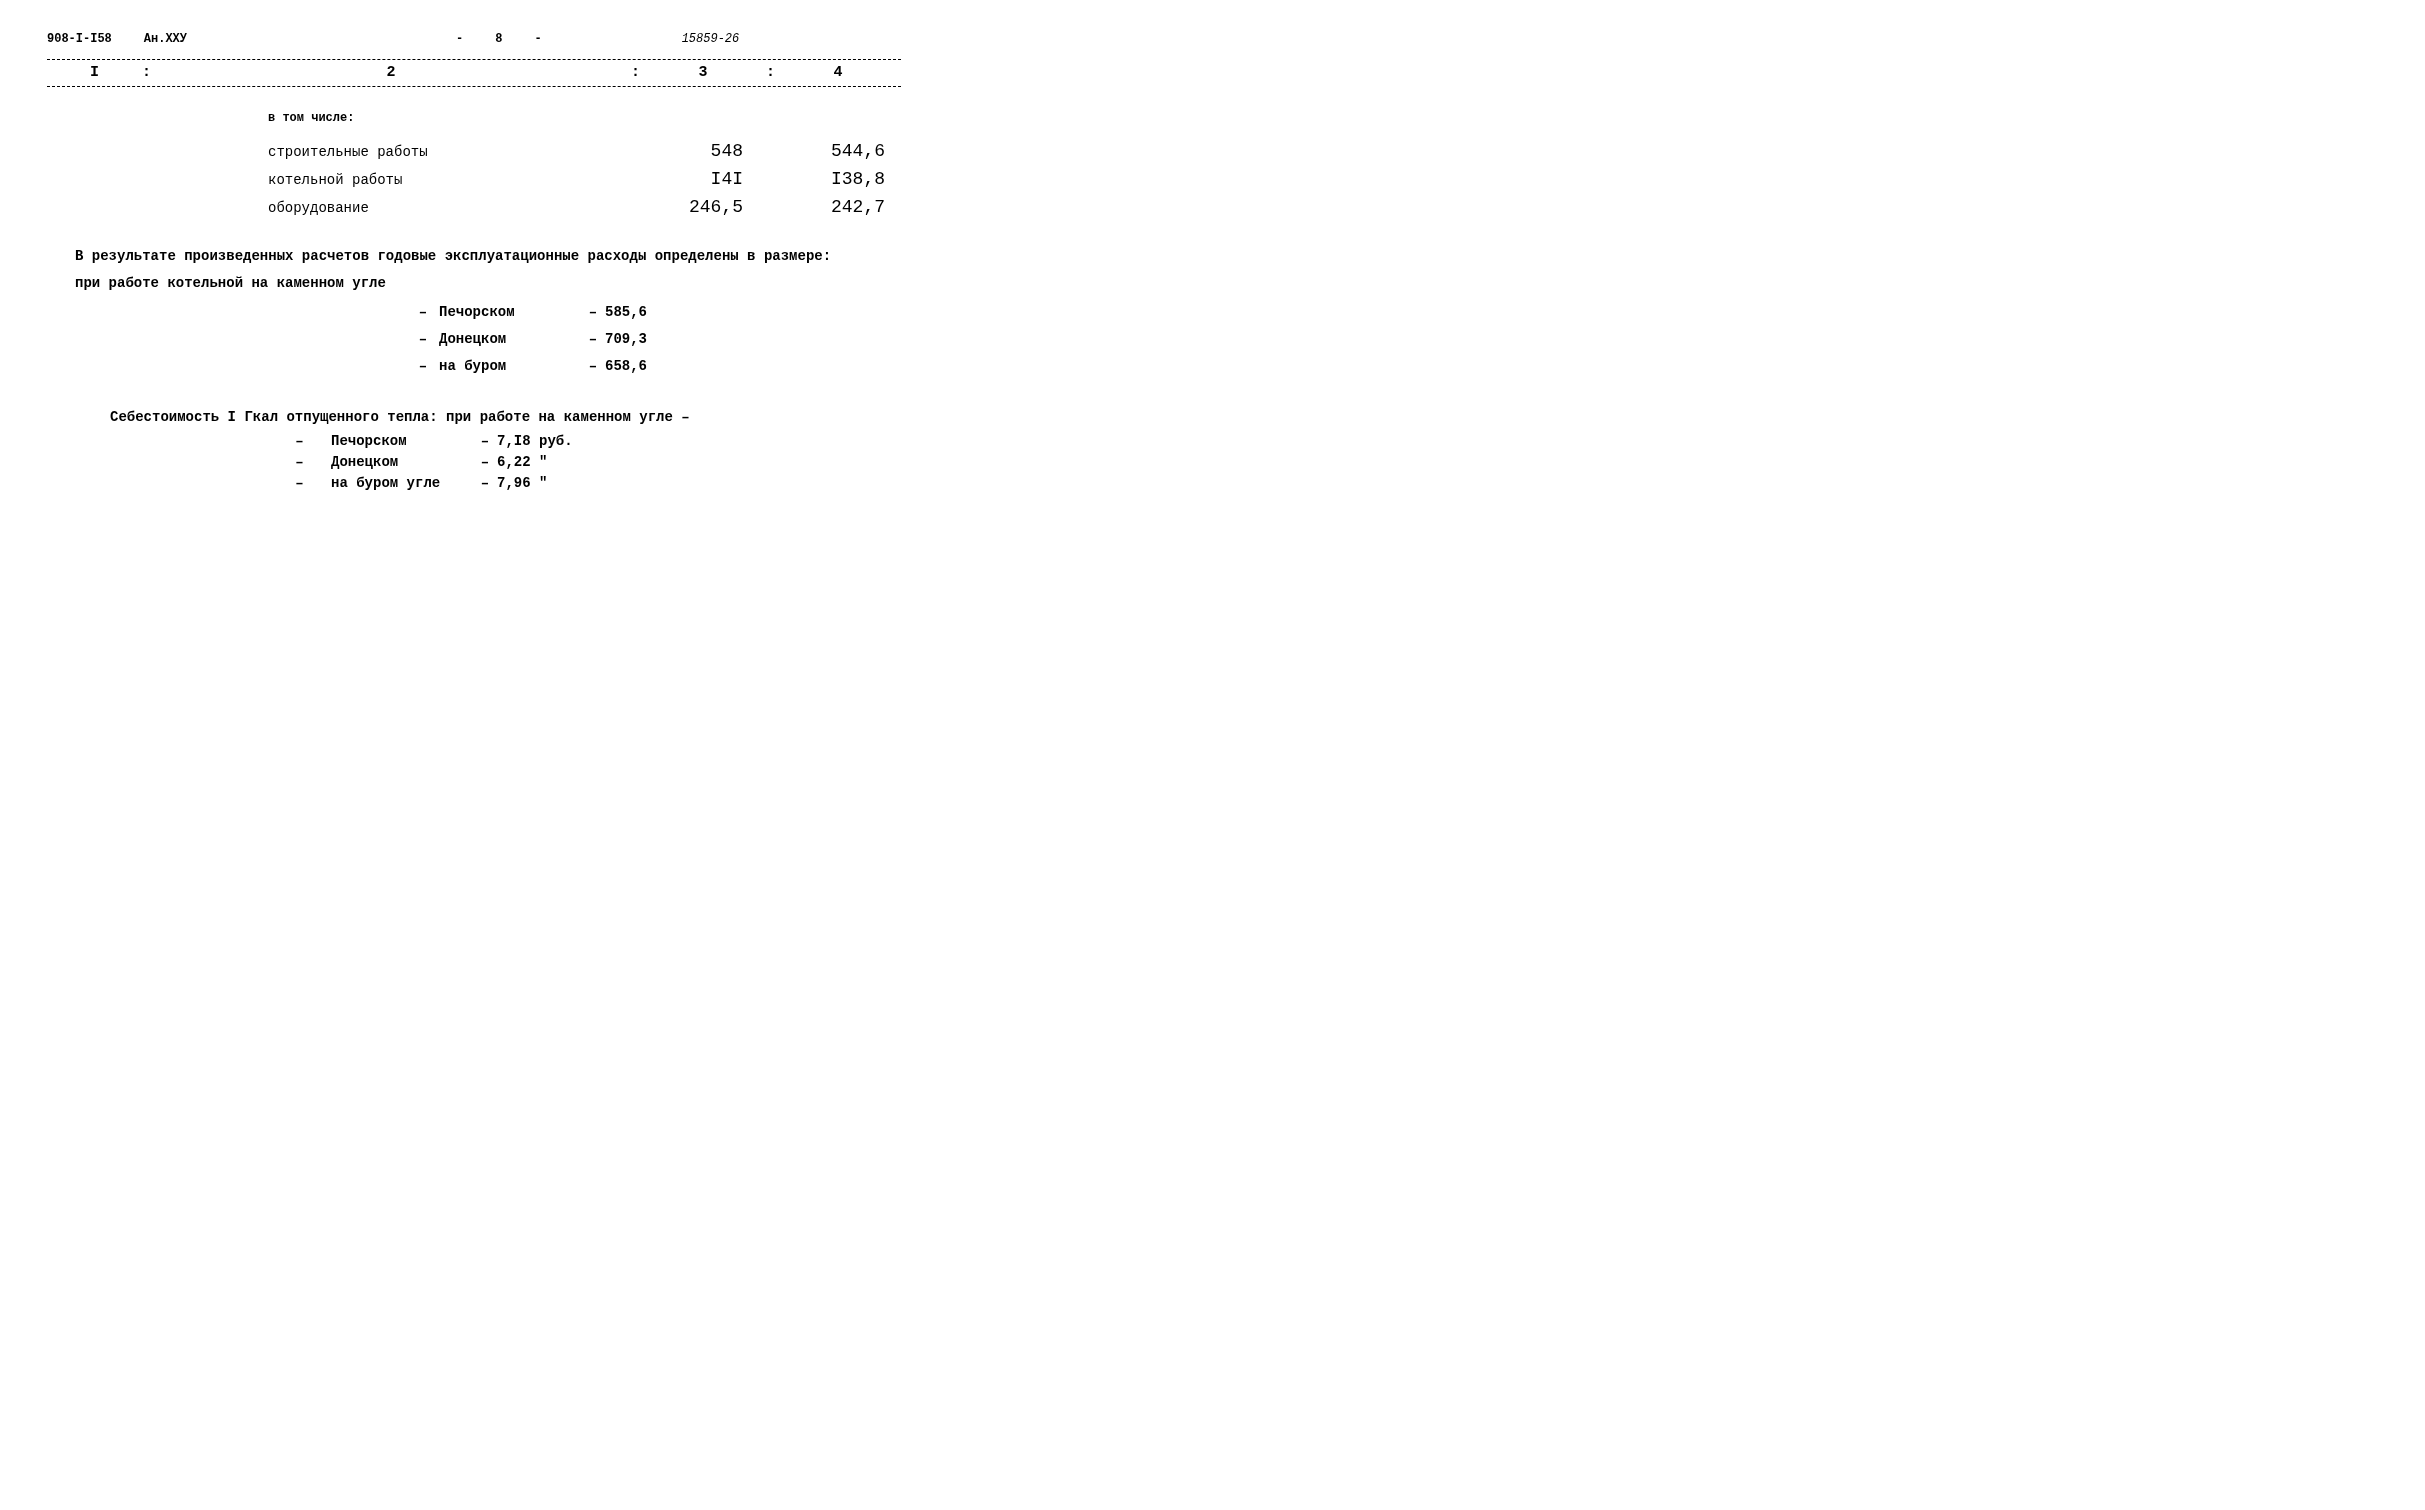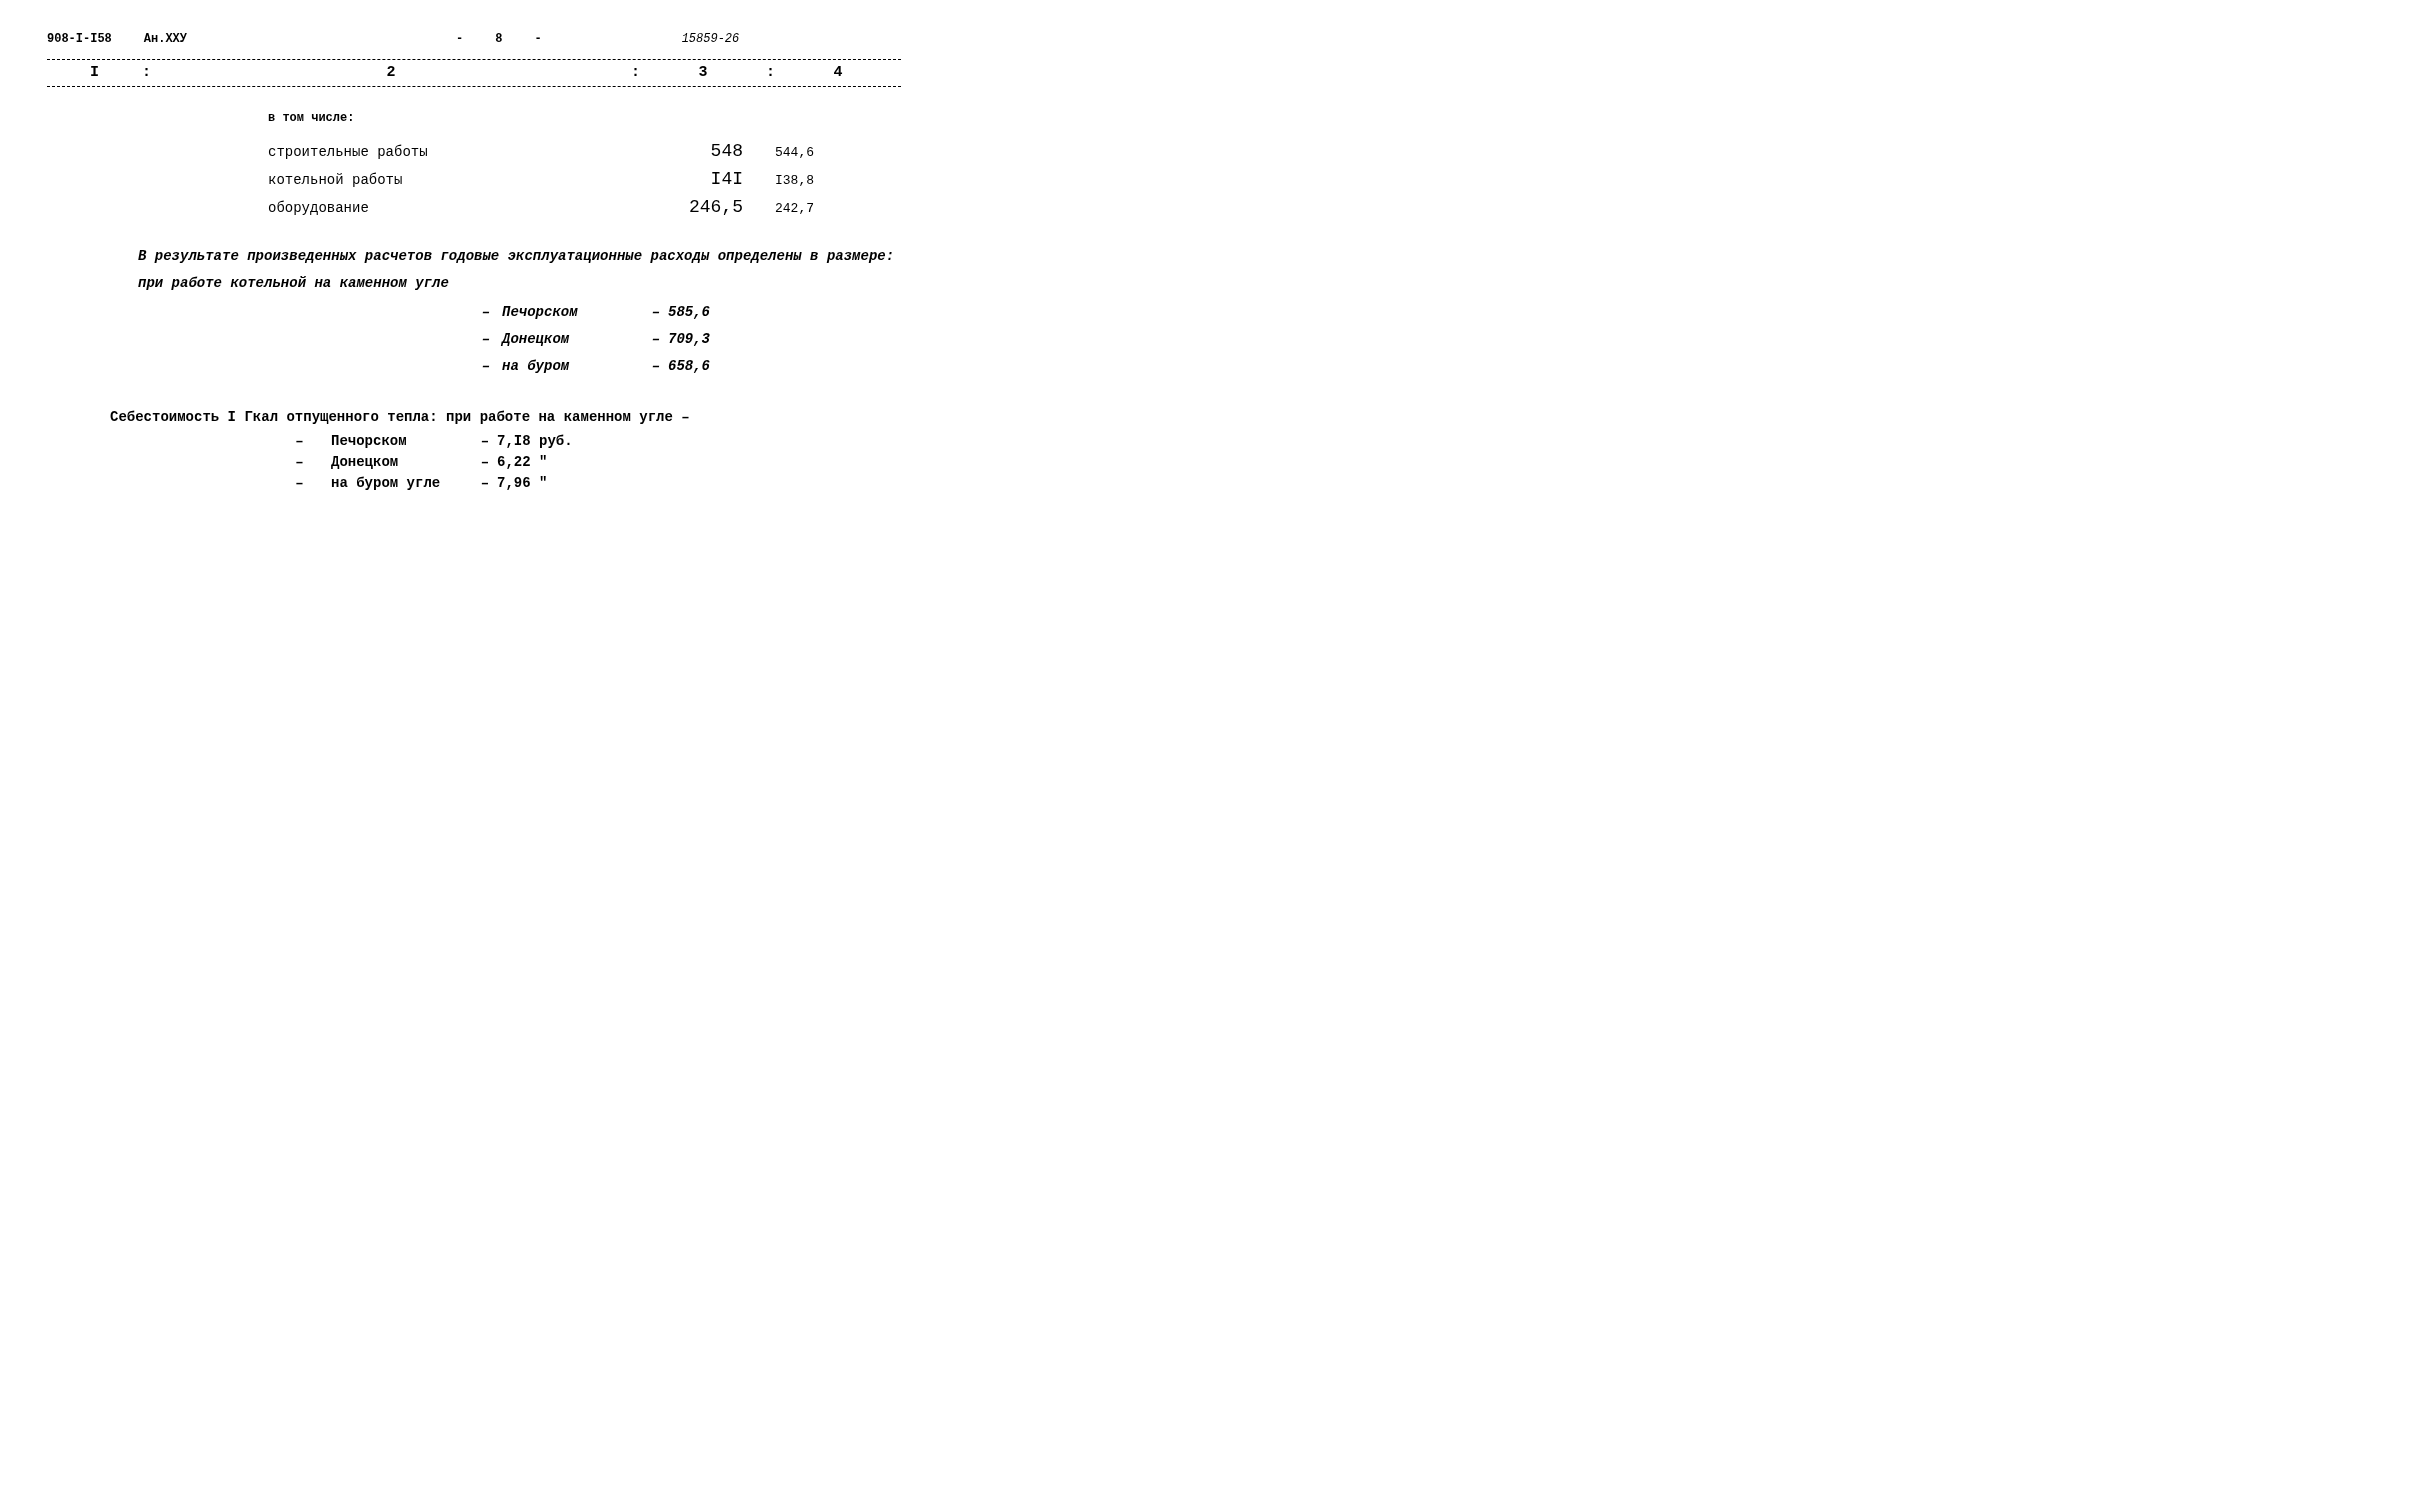--- a/index.html
+++ b/index.html
@@ -87,32 +87,31 @@
 
     .work-val1 {
       width: 126px;
       text-align: right;
       padding-right: 32px;
       font-size: 18px;
     }
 
     .work-val2 {
       width: 126px;
-      text-align: left;
+      text-align: right;
       padding-right: 16px;
-      font-size: 13px;
+      font-size: 18px;
     }
 
     .paragraph-block {
       margin-top: 28px;
-      margin-left: 91px;
+      margin-left: 28px;
       font-size: 14px;
       font-weight: bold;
       line-height: 1.6;
-      font-style: italic;
     }
 
     .paragraph-block .main-text {
       font-size: 14px;
       font-weight: bold;
     }
 
     .fuel-list {
       margin-top: 6.3px;
       margin-left: 0;

